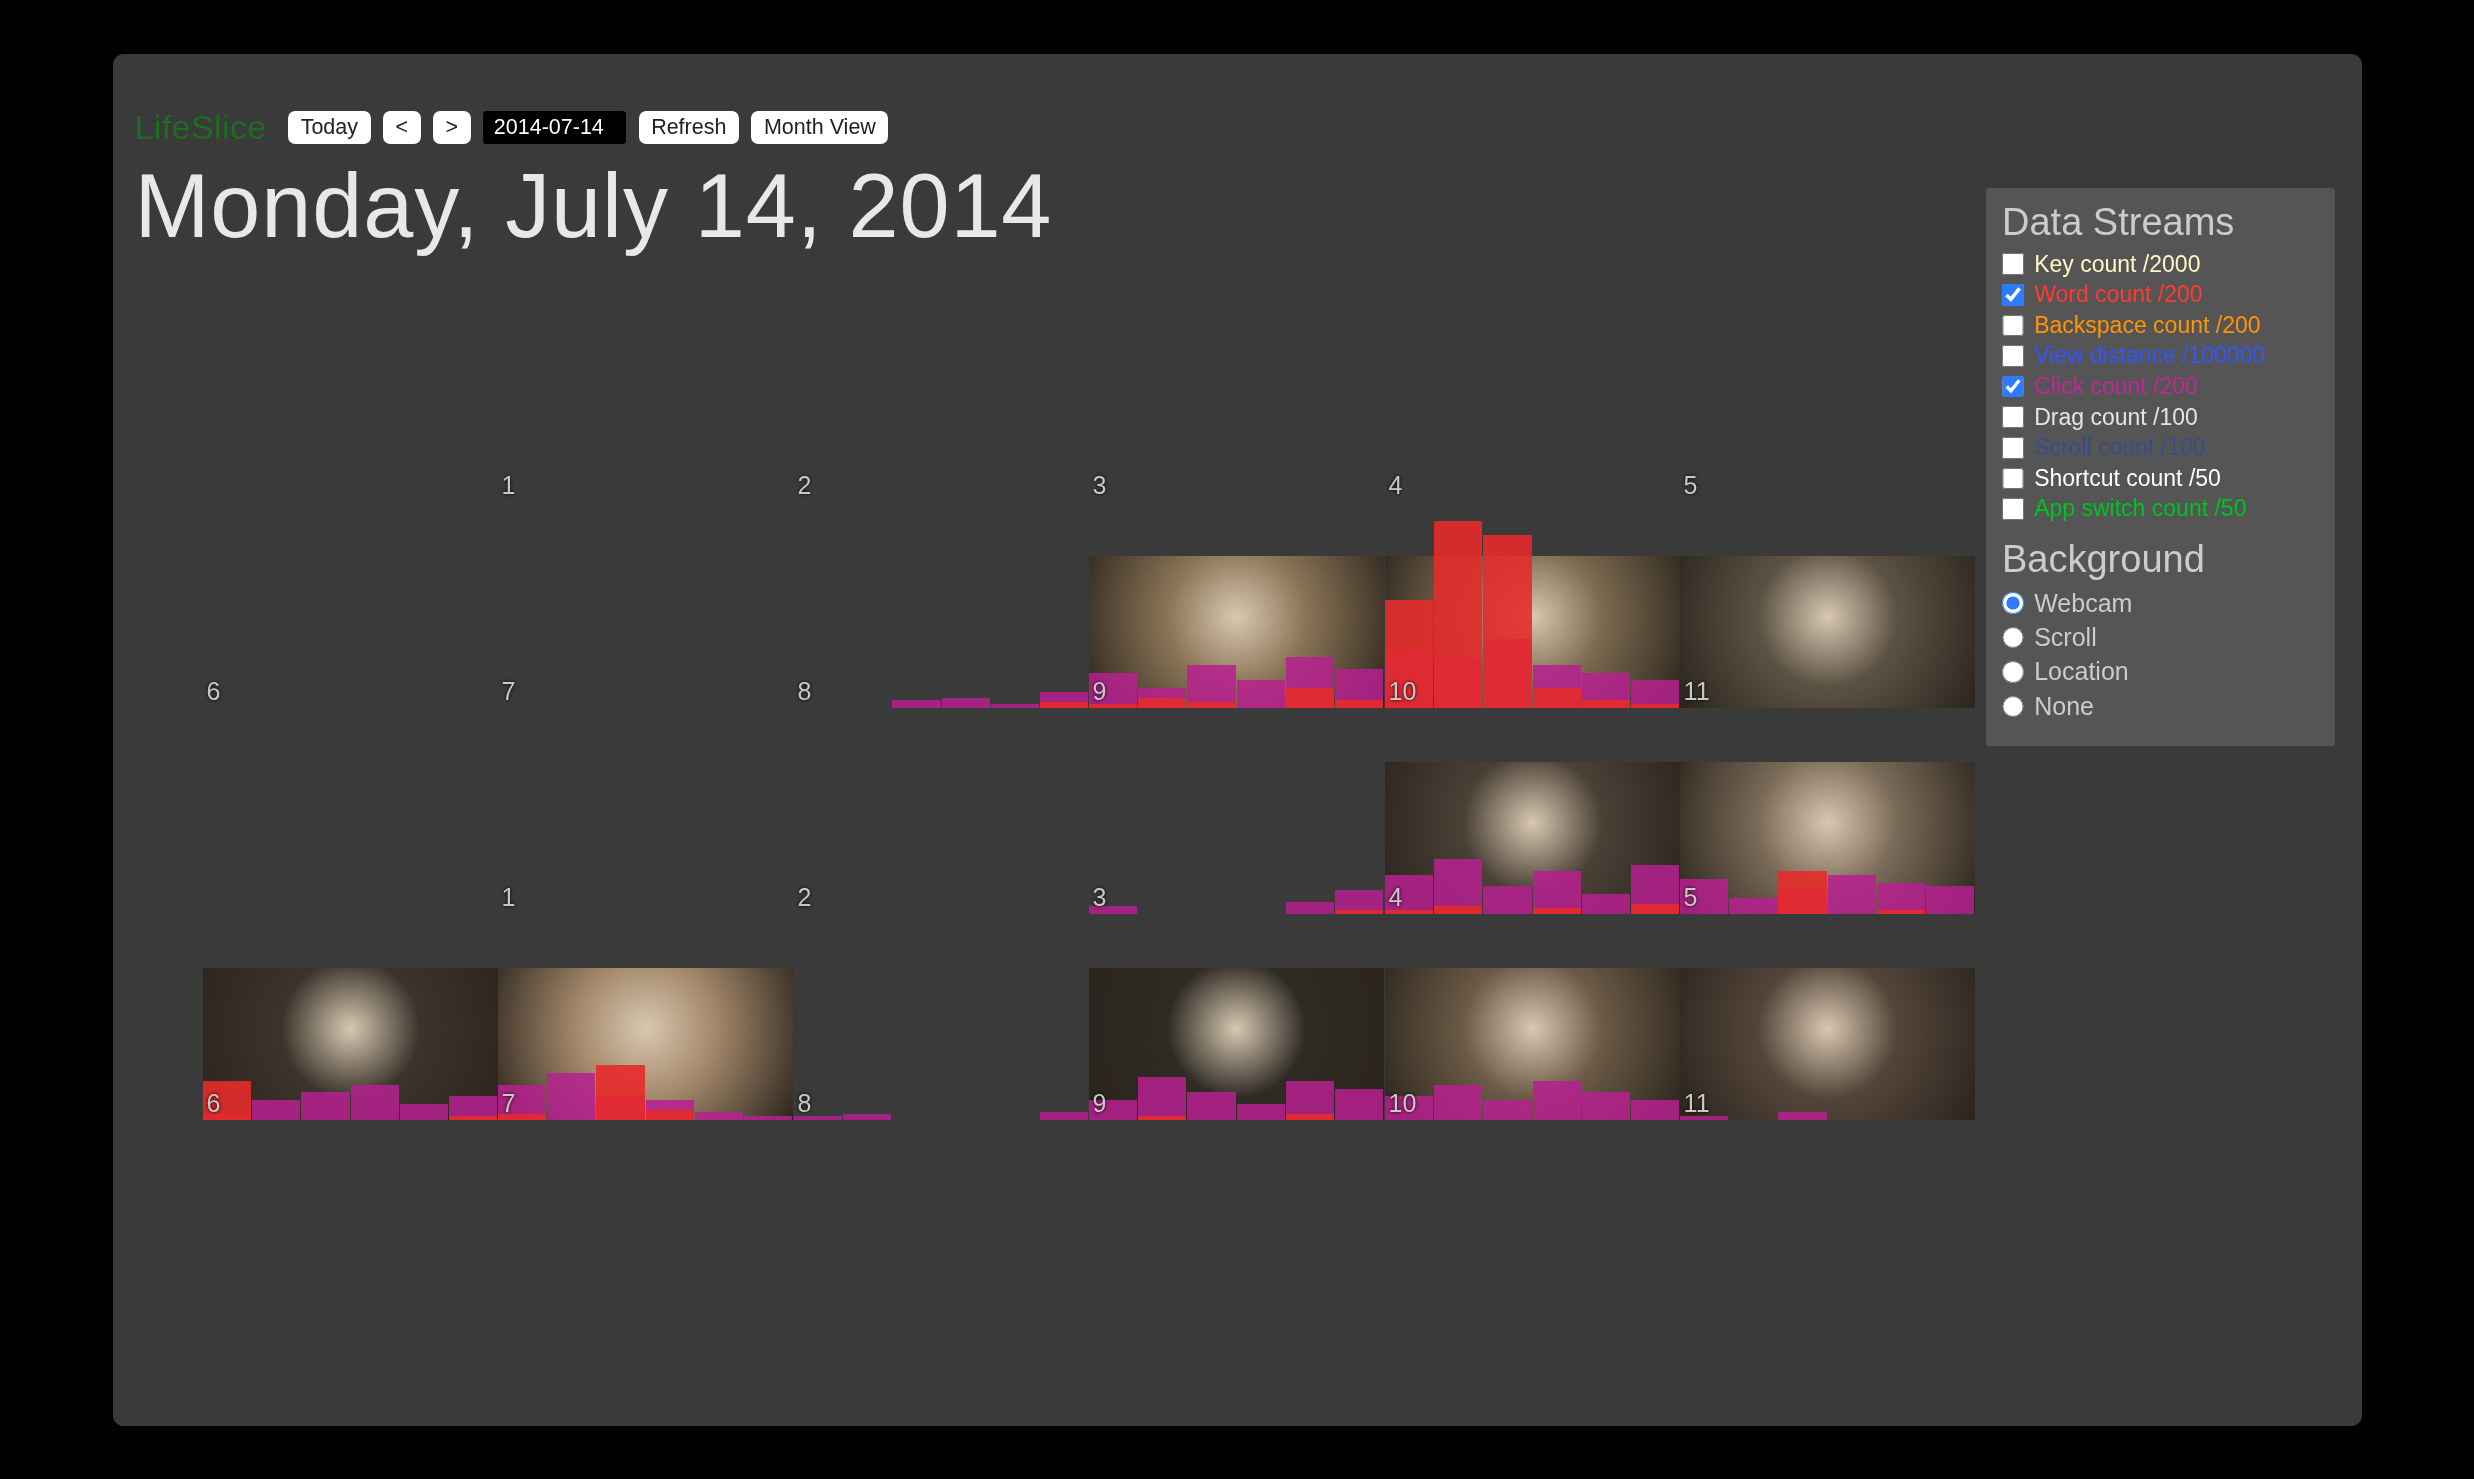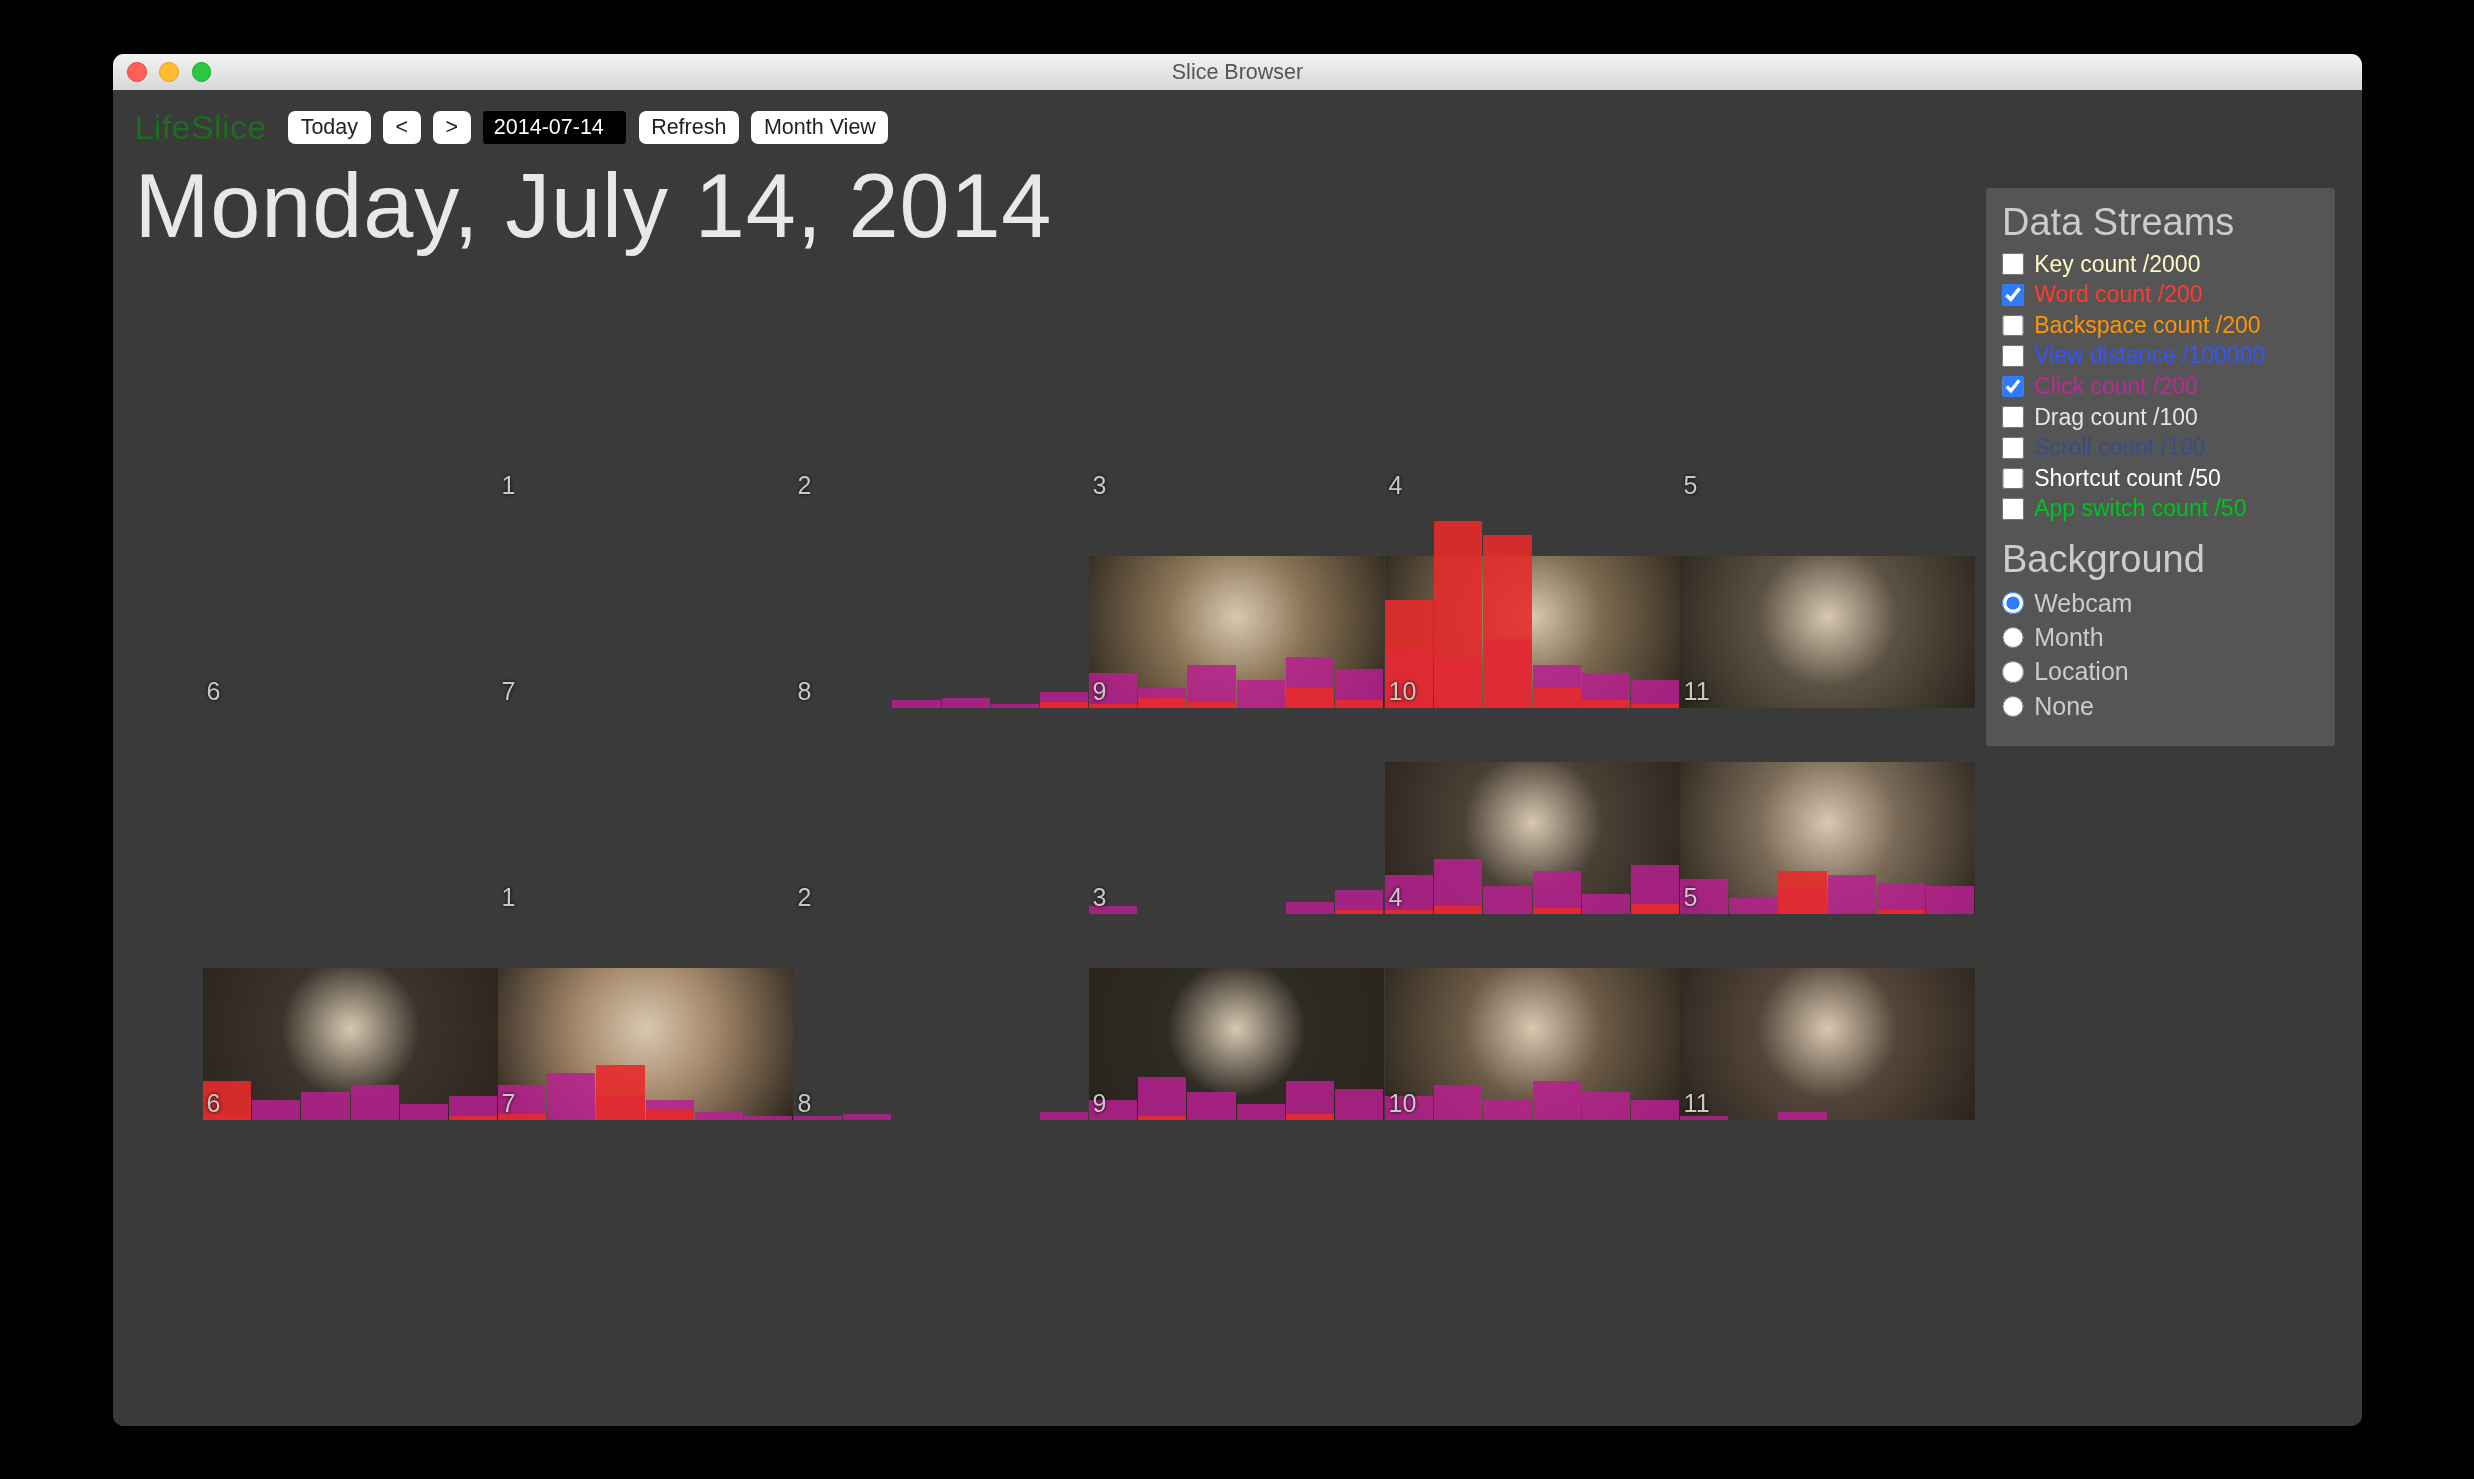--- a/index.html
+++ b/index.html
@@ -36,28 +36,20 @@
   .stream-row { display:flex; align-items:center; gap: 10.7px; font-size: 23px; margin: 3.6px 0; cursor: pointer; }
   .stream-row input[type=checkbox] { width: 21.5px; height: 21.5px; cursor: pointer; accent-color: #2f7bff; }
   .bg-row { display:flex; align-items:center; gap: 10.7px; font-size: 25px; margin: 5.4px 0; color: #ccc; cursor: pointer;}
   .bg-row input[type=radio] { width: 21.5px; height: 21.5px; cursor:pointer; accent-color: #2f7bff;}
 </style>
 </head>
 <body>
 
 <div class="stage">
   <div class="window">
-    <div class="titlebar">
-      <div class="traffic">
-        <div class="dot red"></div>
-        <div class="dot yellow"></div>
-        <div class="dot green"></div>
-      </div>
-      <div class="title">Slice Browser</div>
-    </div>
 
     <div class="content">
       <div class="topbar">
         <div class="logo">LifeSlice</div>
         <button class="btn">Today</button>
         <button class="btn">&lt;</button>
         <button class="btn">&gt;</button>
         <input class="datefield" value="2014-07-14" style="">
         <button class="btn">Refresh</button>
         <button class="btn">Month View</button>
@@ -515,21 +507,21 @@
             </label>
           </div>
         <h2 style="margin-top:16px">Background</h2>
         <div id="backgrounds">
             <label class="bg-row">
               <input type="radio" name="bg" checked="" style="">
               <span>Webcam</span>
             </label>
             <label class="bg-row">
               <input type="radio" name="bg" style="">
-              <span>Month</span>
+              <span>Scroll</span>
             </label>
             <label class="bg-row">
               <input type="radio" name="bg" style="">
               <span>Location</span>
             </label>
             <label class="bg-row">
               <input type="radio" name="bg" style="">
               <span>None</span>
             </label>
           </div>

